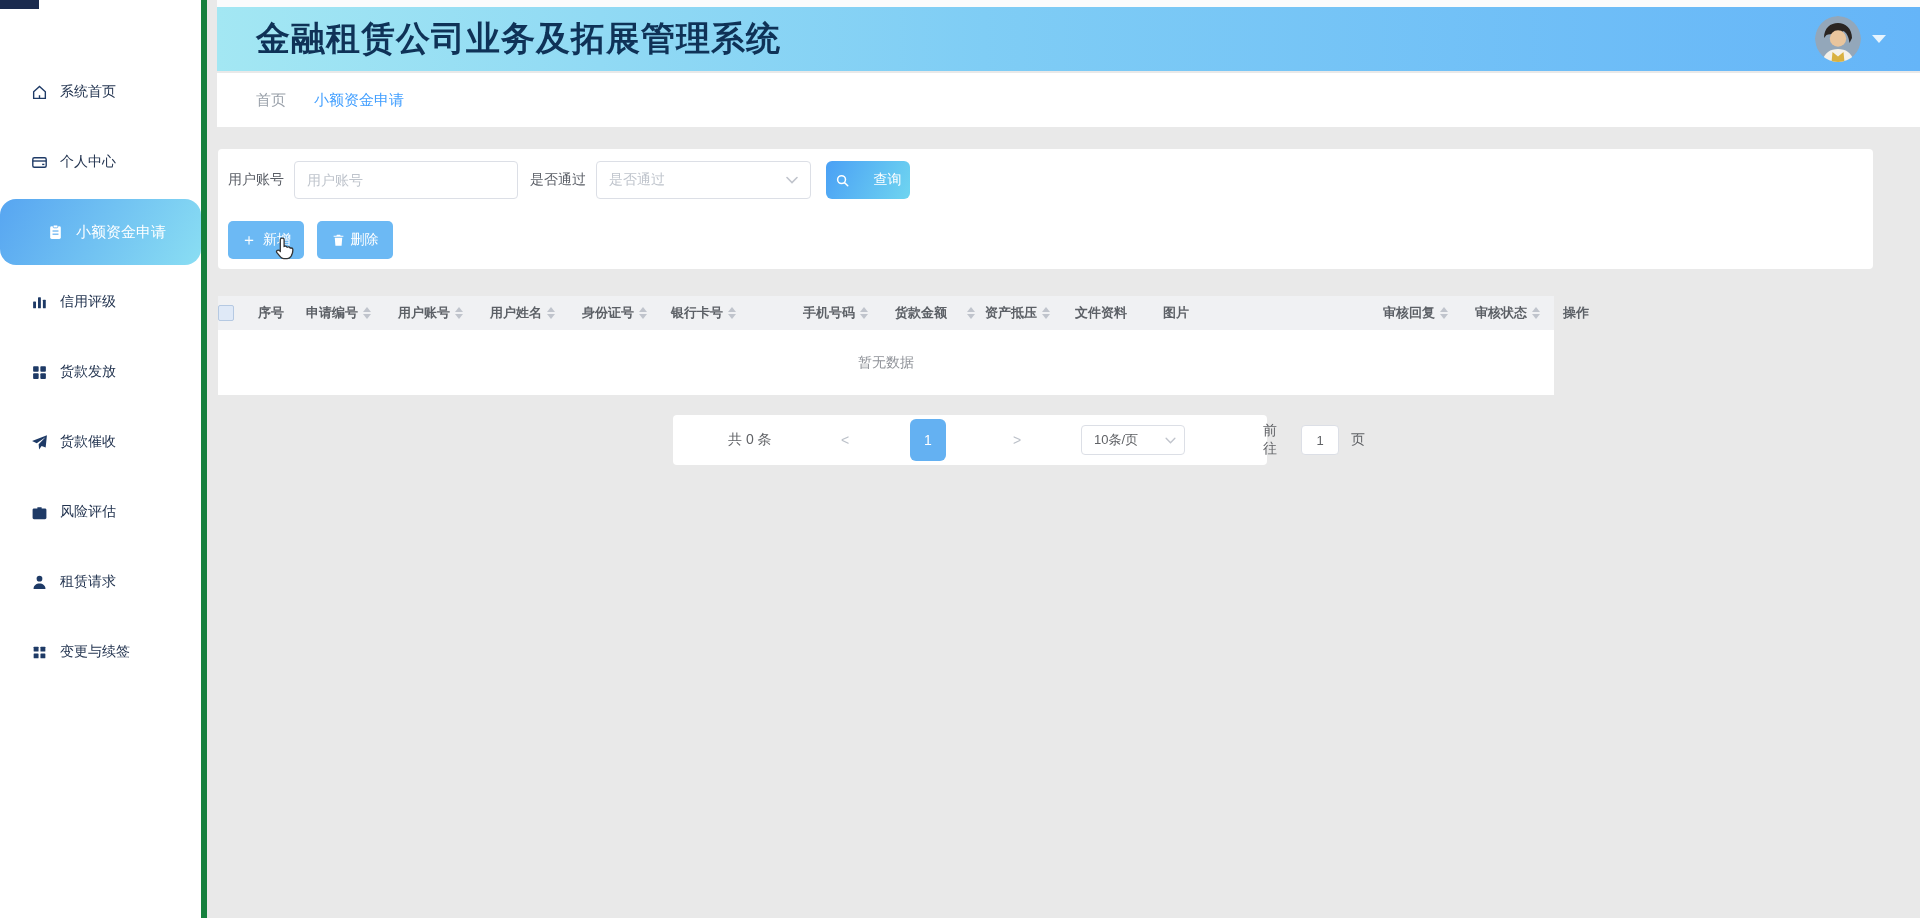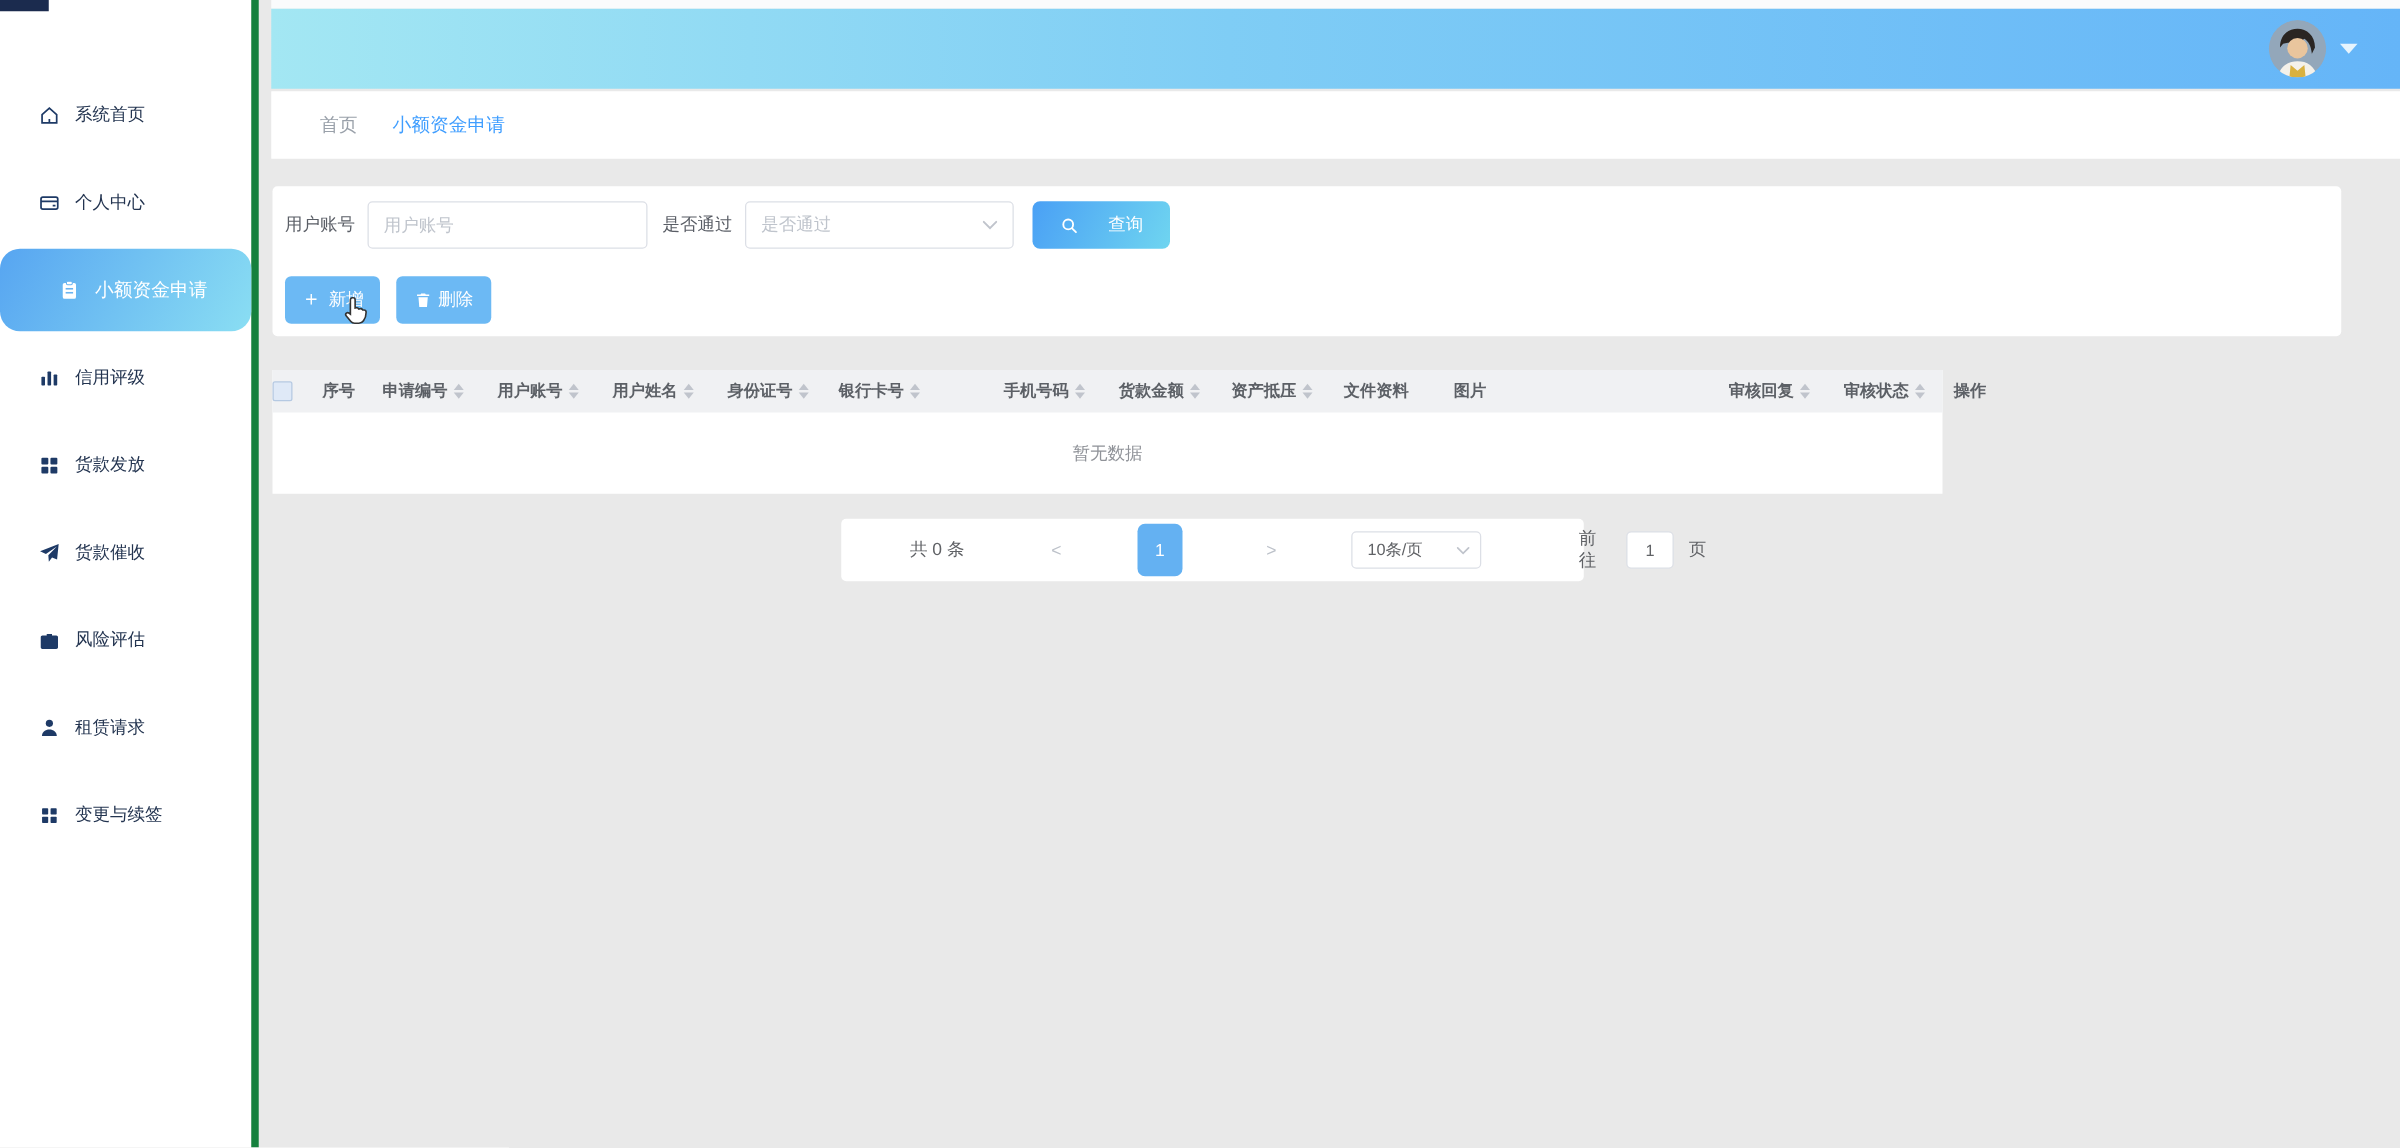--- a/index.html
+++ b/index.html
@@ -34,21 +34,21 @@
   
   .filter-card{position:absolute;left:218px;top:149px;width:1655px;height:120px;background:#ffffff;border-radius:4px;}
   .filter-row{position:absolute;left:10px;top:12px;height:38px;display:flex;align-items:center;}
   .f-label{font-size:14px;color:#5a5e66;margin-right:10px;white-space:nowrap;}
   .f-label.second{margin-left:12px;}
   .inp{width:198px;height:36px;border:1px solid #dcdfe6;border-radius:4px;padding:0 12px;font-size:14px;color:#606266;outline:none;}
   .inp::placeholder{color:#bfc4cc;}
   .sel{width:189px;height:36px;border:1px solid #dcdfe6;border-radius:4px;background:#fff;display:flex;align-items:center;padding:0 12px;cursor:pointer;}
   .sel .ph{font-size:14px;color:#bfc4cc;}
   .sel .sel-caret{margin-left:auto;display:inline-flex;}
-  .btn-search{margin-left:15px;width:110px;height:38px;border:none;border-radius:6px;background:linear-gradient(115deg,#4aa0f5 0%,#6fd5f0 100%);color:#fff;font-size:14px;display:inline-flex;align-items:center;justify-content:center;gap:24px;cursor:pointer;}
+  .btn-search{margin-left:15px;width:84px;height:38px;border:none;border-radius:6px;background:linear-gradient(115deg,#4aa0f5 0%,#6fd5f0 100%);color:#fff;font-size:14px;display:inline-flex;align-items:center;justify-content:center;gap:24px;cursor:pointer;}
   .action-row{position:absolute;left:10px;top:72px;display:flex;gap:13px;}
   .btn-blue{width:76px;height:38px;border:none;border-radius:5px;background:#6cb9f4;color:#fff;font-size:14px;display:inline-flex;align-items:center;justify-content:center;gap:6px;cursor:pointer;}
   .plus-glyph{font-size:16px;line-height:1;font-weight:400;}
 
   
   .table-card{position:absolute;left:218px;top:296px;width:1336px;background:#ffffff;}
   .thead{height:34px;background:#f0f1f3;display:flex;align-items:center;}
   .th{display:flex;align-items:center;padding-left:10px;box-sizing:border-box;font-size:13px;color:#5c6066;font-weight:700;white-space:nowrap;flex:0 0 auto;}
   .th.grow{flex:1 1 auto;}
   .cb-cell{width:45px;display:flex;align-items:center;justify-content:flex-end;box-sizing:border-box;padding-right:14px;}
@@ -170,20 +170,21 @@
             </svg>
           </span>
           <span>变更与续签</span>
         </div>
       </nav>
   </aside>
 
   <div class="topstrip"></div>
 
   <header class="header">
+    <h1 class="app-title">金融租赁公司业务及拓展管理系统</h1>
     <div class="user-box">
       <span class="avatar">
         <svg viewBox="0 0 46 46" width="46" height="46">
           <circle cx="23" cy="23" r="23" fill="#93a7ba"></circle>
           <path d="M9 22c0-10 6.5-15 14-15s14 5.5 14 15l-2.5 5c-.8-7-3-10-6-12-4.5 3.5-13 2.5-17 4z" fill="#2a2522"></path>
           <circle cx="23" cy="22.5" r="8.2" fill="#e9c59d"></circle>
           <path d="M7 46c2.2-9.5 8.5-13 16-13s13.8 3.5 16 13z" fill="#f4f1ea"></path>
           <path d="M17.5 36l5.5 4.5 5.5-4.5 1 10h-13z" fill="#d9b140"></path>
         </svg>
       </span>
@@ -278,21 +279,21 @@
             <i class="down"></i>
           </span>
         </div>
         <div class="th" style="width: 92px;">
           <span>手机号码</span>
           <span class="sort">
             <i class="up"></i>
             <i class="down"></i>
           </span>
         </div>
-        <div class="th" style="width: 90px;">
+        <div class="th" style="width: 90px; justify-content: space-between;">
           <span>货款金额</span>
           <span class="sort">
             <i class="up"></i>
             <i class="down"></i>
           </span>
         </div>
         <div class="th" style="width: 90px;">
           <span>资产抵压</span>
           <span class="sort">
             <i class="up"></i>

